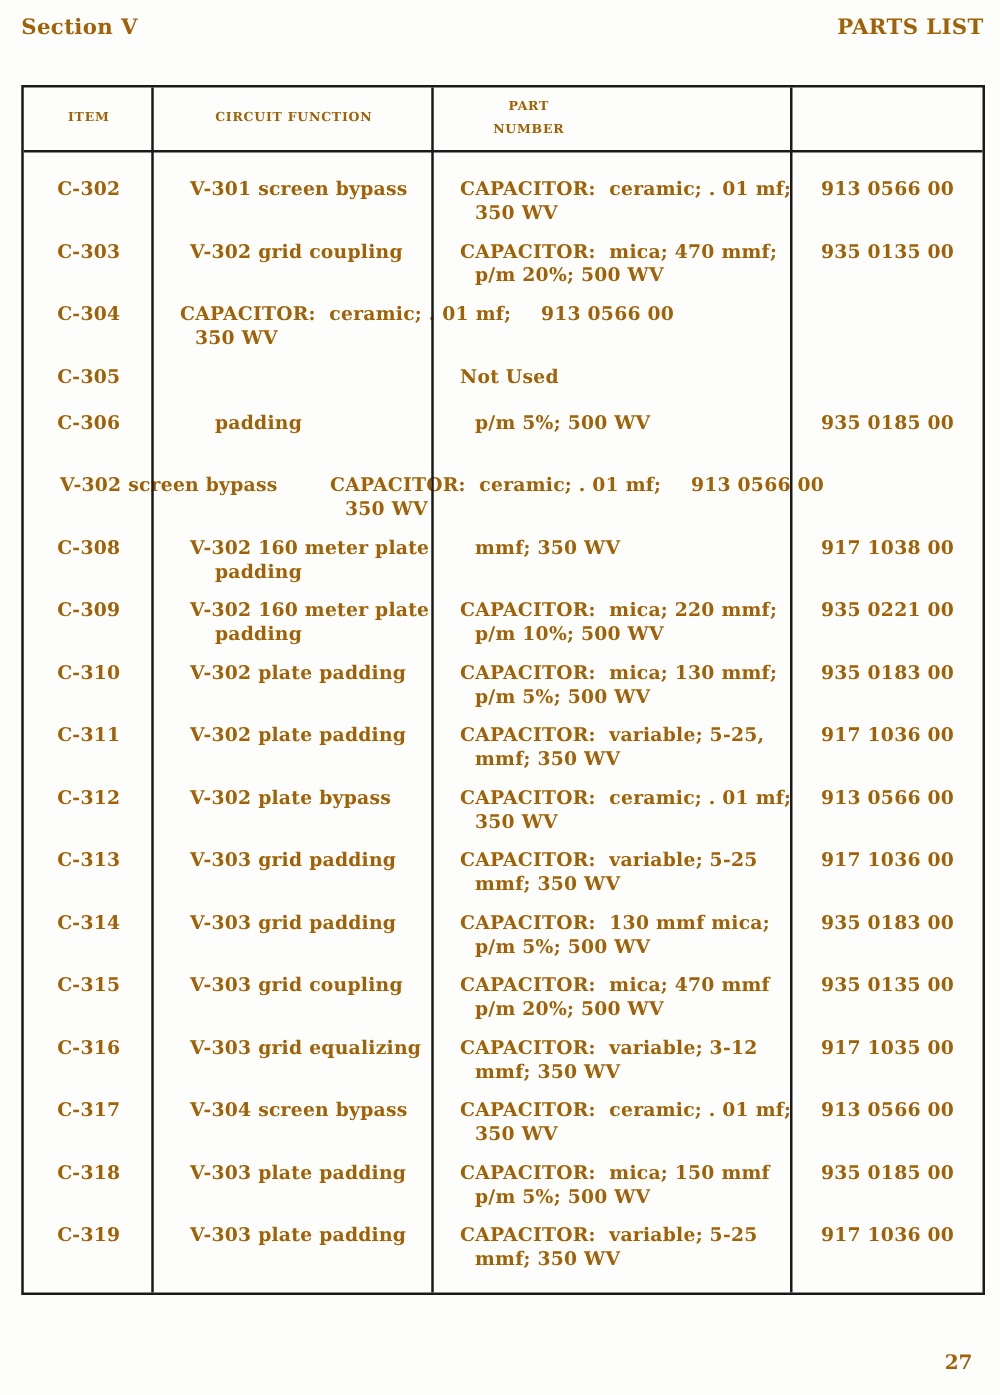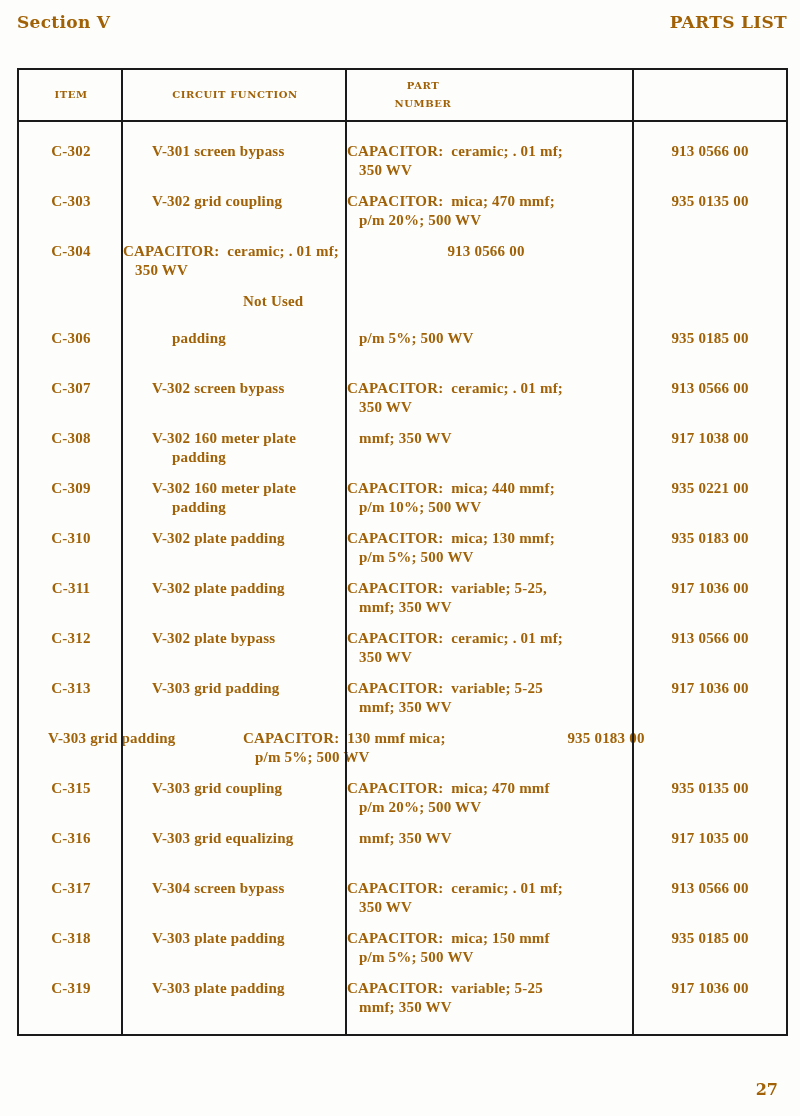--- a/index.html
+++ b/index.html
@@ -56,34 +56,34 @@
     justify-content: center;
     text-align: center;
     height: 100%;
     line-height: 18px;
   }
   .col-item { width: 104px; }
   .col-func { width: 224px; }
   .col-desc { width: 287px; }
   .col-part { width: 152px; }
   .th.col-part span { display: inline-block; max-width: 90px; }
-  .tbody { padding-top: 20px; font-family: Liberation Serif, serif; }
+  .tbody { padding-top: 20px; }
   .trow {
     display: flex;
     height: 50px;
     align-items: flex-start;
     font-size: 15px;
     line-height: 19px;
     letter-spacing: 0.2px;
   }
   .trow.short { height: 37px; }
   .cell { height: 100%; }
   .cell.col-item { text-align: center; }
   .cell.col-func { padding-left: 29px; }
-  .cell.col-desc { }
+  .cell.col-desc { padding-left: 21px; }
   .cell.col-part { text-align: center; }
   .line { white-space: pre-wrap; }
   .line.cont-func { margin-left: 20px; }
   .line.cont-desc { margin-left: 12px; }
   .page-number {
     position: absolute;
     top: 1080px;
     right: 22px;
     font-size: 16px;
   }
@@ -140,38 +140,38 @@
         </div>
         <div class="trow">
           <div class="cell col-item">C-304</div>
           <div class="cell col-desc">
             <div class="line">CAPACITOR:  ceramic; . 01 mf;</div>
             <div class="line cont-desc">350 WV</div>
           </div>
           <div class="cell col-part">913 0566 00</div>
         </div>
         <div class="trow short">
+          <div class="cell col-item">C-305</div>
           <div class="cell col-func"></div>
           <div class="cell col-desc">
             <div class="line">Not Used</div>
           </div>
           <div class="cell col-part"></div>
         </div>
         <div class="trow">
           <div class="cell col-item">C-306</div>
           <div class="cell col-func">
             <div class="line cont-func">padding</div>
           </div>
           <div class="cell col-desc">
             <div class="line cont-desc">p/m 5%; 500 WV</div>
           </div>
           <div class="cell col-part">935 0185 00</div>
         </div>
         <div class="trow">
-          <div class="cell col-item">C-307</div>
           <div class="cell col-func">
             <div class="line">V-302 screen bypass</div>
           </div>
           <div class="cell col-desc">
             <div class="line">CAPACITOR:  ceramic; . 01 mf;</div>
             <div class="line cont-desc">350 WV</div>
           </div>
           <div class="cell col-part">913 0566 00</div>
         </div>
         <div class="trow">
@@ -185,21 +185,21 @@
           </div>
           <div class="cell col-part">917 1038 00</div>
         </div>
         <div class="trow">
           <div class="cell col-item">C-309</div>
           <div class="cell col-func">
             <div class="line">V-302 160 meter plate</div>
             <div class="line cont-func">padding</div>
           </div>
           <div class="cell col-desc">
-            <div class="line">CAPACITOR:  mica; 440 mmf;</div>
+            <div class="line">CAPACITOR:  mica; 220 mmf;</div>
             <div class="line cont-desc">p/m 10%; 500 WV</div>
           </div>
           <div class="cell col-part">935 0221 00</div>
         </div>
         <div class="trow">
           <div class="cell col-item">C-310</div>
           <div class="cell col-func">
             <div class="line">V-302 plate padding</div>
           </div>
           <div class="cell col-desc">
@@ -235,20 +235,21 @@
           <div class="cell col-func">
             <div class="line">V-303 grid padding</div>
           </div>
           <div class="cell col-desc">
             <div class="line">CAPACITOR:  variable; 5-25</div>
             <div class="line cont-desc">mmf; 350 WV</div>
           </div>
           <div class="cell col-part">917 1036 00</div>
         </div>
         <div class="trow">
+          <div class="cell col-item">C-314</div>
           <div class="cell col-func">
             <div class="line">V-303 grid padding</div>
           </div>
           <div class="cell col-desc">
             <div class="line">CAPACITOR:  130 mmf mica;</div>
             <div class="line cont-desc">p/m 5%; 500 WV</div>
           </div>
           <div class="cell col-part">935 0183 00</div>
         </div>
         <div class="trow">
@@ -261,20 +262,21 @@
             <div class="line cont-desc">p/m 20%; 500 WV</div>
           </div>
           <div class="cell col-part">935 0135 00</div>
         </div>
         <div class="trow">
           <div class="cell col-item">C-316</div>
           <div class="cell col-func">
             <div class="line">V-303 grid equalizing</div>
           </div>
           <div class="cell col-desc">
+            <div class="line">CAPACITOR:  variable; 3-12</div>
             <div class="line cont-desc">mmf; 350 WV</div>
           </div>
           <div class="cell col-part">917 1035 00</div>
         </div>
         <div class="trow">
           <div class="cell col-item">C-317</div>
           <div class="cell col-func">
             <div class="line">V-304 screen bypass</div>
           </div>
           <div class="cell col-desc">

